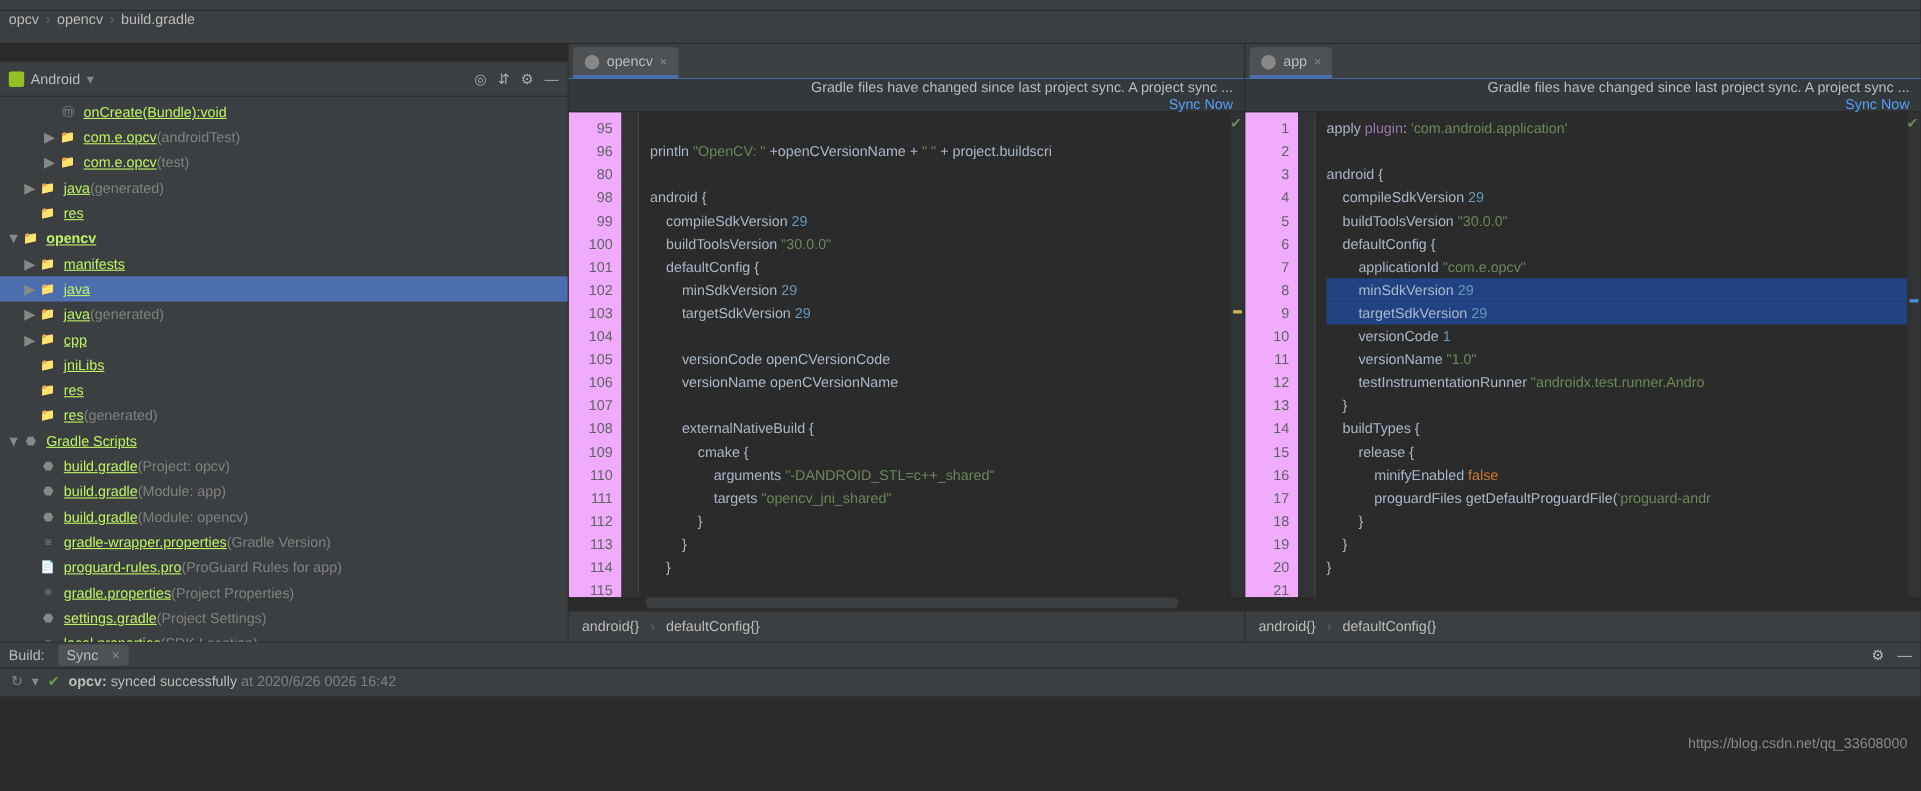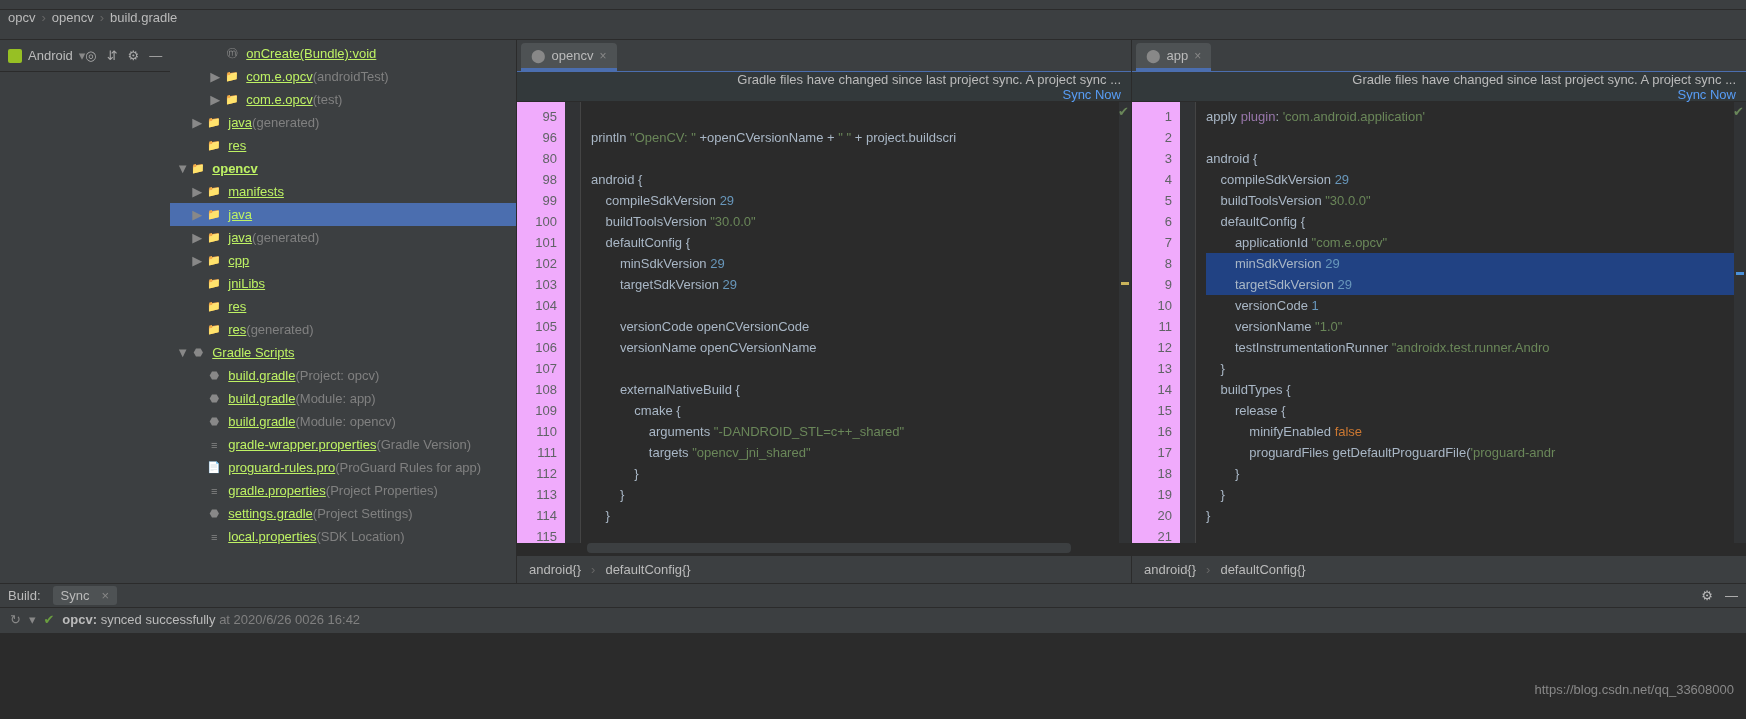--- a/index.html
+++ b/index.html
@@ -2,21 +2,21 @@
 <html><head>
 <meta charset="utf-8">
 <style>
 * { margin:0; padding:0; box-sizing:border-box; font-family:"Segoe UI",Arial,sans-serif; }
 body { background:#2b2b2b; color:#bbb; font-size:13px; overflow:hidden; width:1746px; height:719px; }
 .toolbar { height:10px; background:#3c3f41; border-bottom:1px solid #2b2b2b; display:flex; align-items:center; padding:0 8px; gap:8px; }
 .breadcrumb-bar { height:30px; background:#3c3f41; display:flex; align-items:flex-start; padding:0 8px; gap:6px; border-bottom:1px solid #2b2b2b; }
 .bc-sep { color:#666; }
 .bc-item { color:#bbb; }
 .main-layout { display:flex; height:543px; }
-.sidebar { width:517px; background:#3c3f41; border-right:1px solid #2b2b2b; display:flex; flex-direction:row; }
+.sidebar { width:517px; background:#3c3f41; border-right:1px solid #2b2b2b; display:flex; flex-direction:column;margin-top:16px; }
 .sidebar-header { height:32px; display:flex; align-items:center; padding:0 8px; border-bottom:1px solid #2b2b2b; }
 .sidebar-title { display:flex; align-items:center; gap:6px; flex:1; }
 .and-icon { width:14px; height:14px; background:#97c024; border-radius:2px; }
 .sidebar-actions { display:flex; gap:10px; color:#aaa; }
 .sidebar-actions span { cursor:pointer; }
 .tree { flex:1; overflow:auto; padding:2px 0; }
 .tree-row { display:flex; align-items:center; height:23px; padding:0 6px; white-space:nowrap; cursor:pointer; }
 .tree-row.selected { background:#4b6eaf; color:#fff; }
 .tree-row.bold .label { font-weight:bold; }
 .indent0{padding-left:6px}.indent1{padding-left:22px}.indent2{padding-left:40px}
@@ -49,21 +49,21 @@
 .crumbs { height:28px; background:#3c3f41; display:flex; align-items:center; padding:0 12px; gap:10px; color:#bbb; border-top:1px solid #2b2b2b; }
 .crumbs .sep { color:#666; }
 .check-icon { position:absolute; top:36px; right:8px; color:#6a8759; font-size:13px; }
 
 .bottom-panel { height:50px; background:#3c3f41; border-top:1px solid #2b2b2b; }
 .bp-tabs { height:24px; display:flex; align-items:center; padding:0 8px; gap:12px; border-bottom:1px solid #2b2b2b; }
 .bp-tab { display:flex; align-items:center; gap:4px; color:#bbb; }
 .bp-tab.active { background:#4e5254; padding:2px 8px; border-radius:3px;gap:12px; }
 .bp-body { padding:4px 10px; display:flex; align-items:flex-start; gap:8px; }
 .green { color:#6a9e3f; }
-.watermark { position:fixed; right:12px; bottom:22px; color:#888; font-size:13px; }
+.watermark { position:fixed; right:12px; bottom:36px; color:#888; font-size:13px; }
 .right-gutter { width:12px; background:#313335; position:relative; }
 .marker-yellow { position:absolute; width:8px; height:3px; background:#c9b35b; left:2px; }
 .marker-blue { position:absolute; width:8px; height:3px; background:#4a90d9; left:2px; }
 .scrollbar-h { height:10px; background:#3c3f41; margin:0 60px 0 70px; border-radius:4px; }
 </style>
 </head>
 <body>
 
 <div class="toolbar"></div>
 

